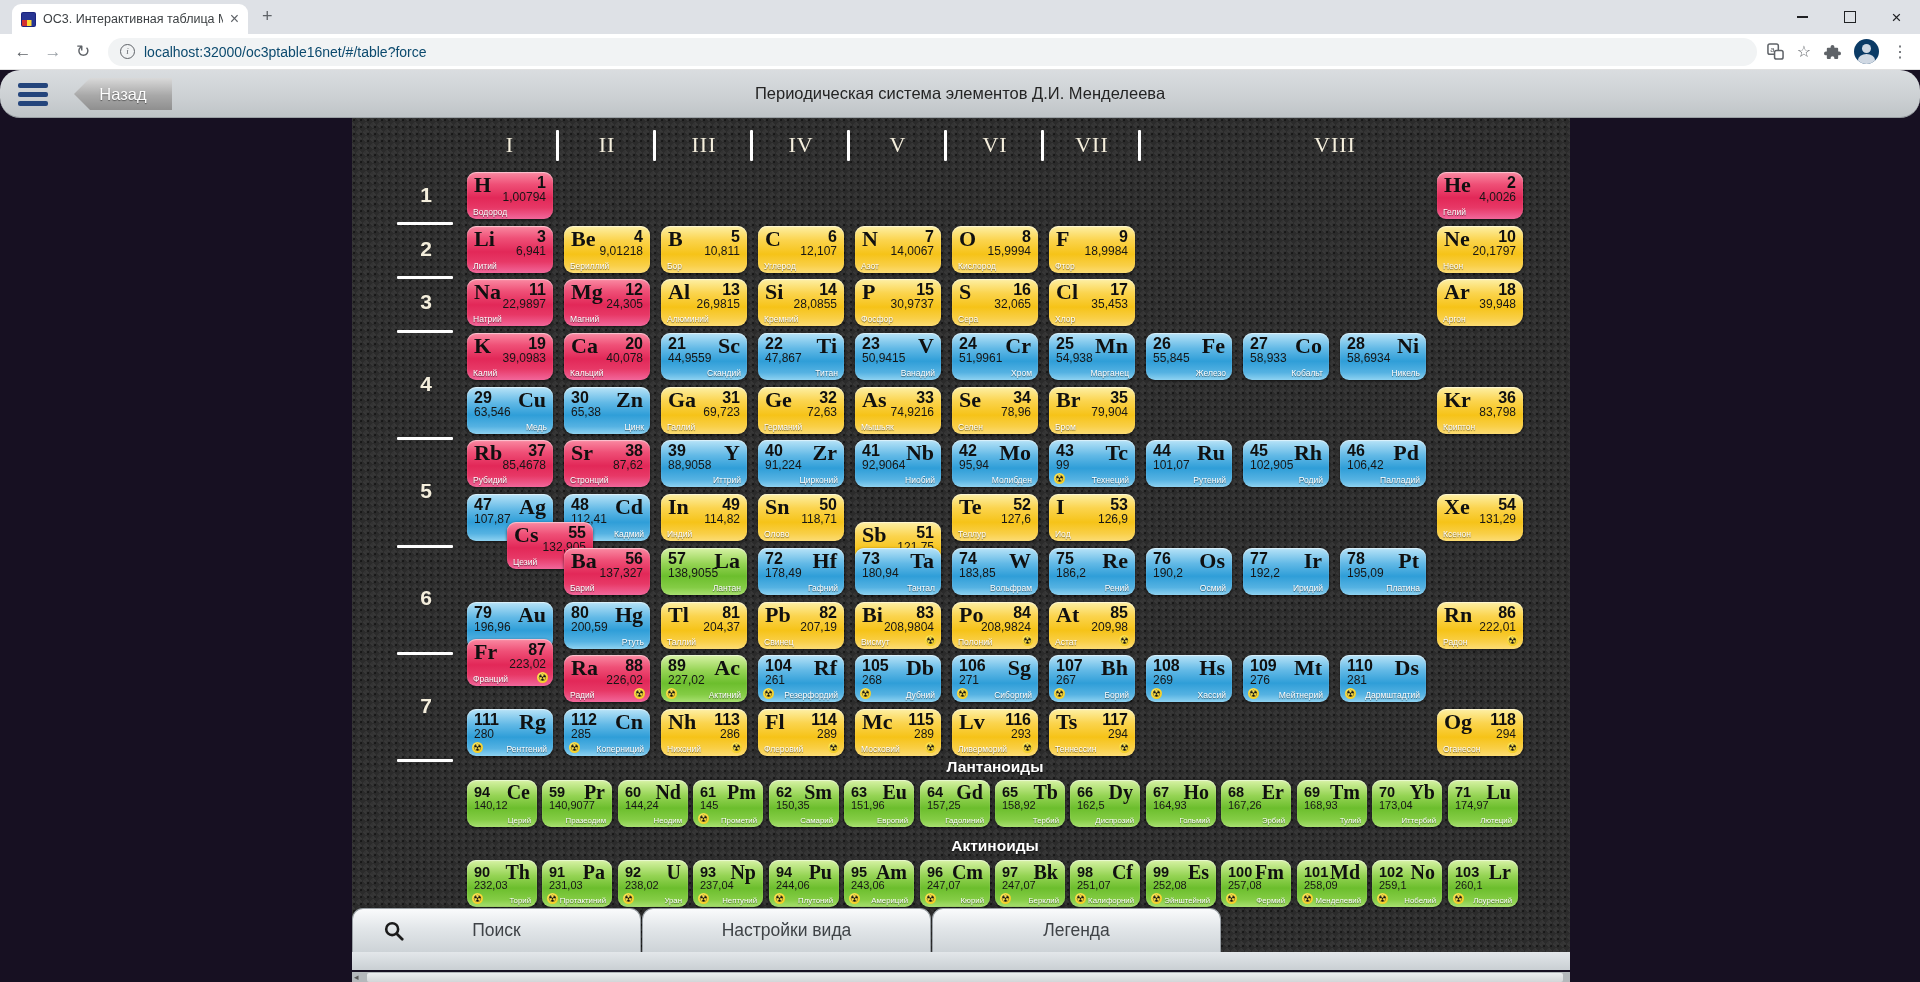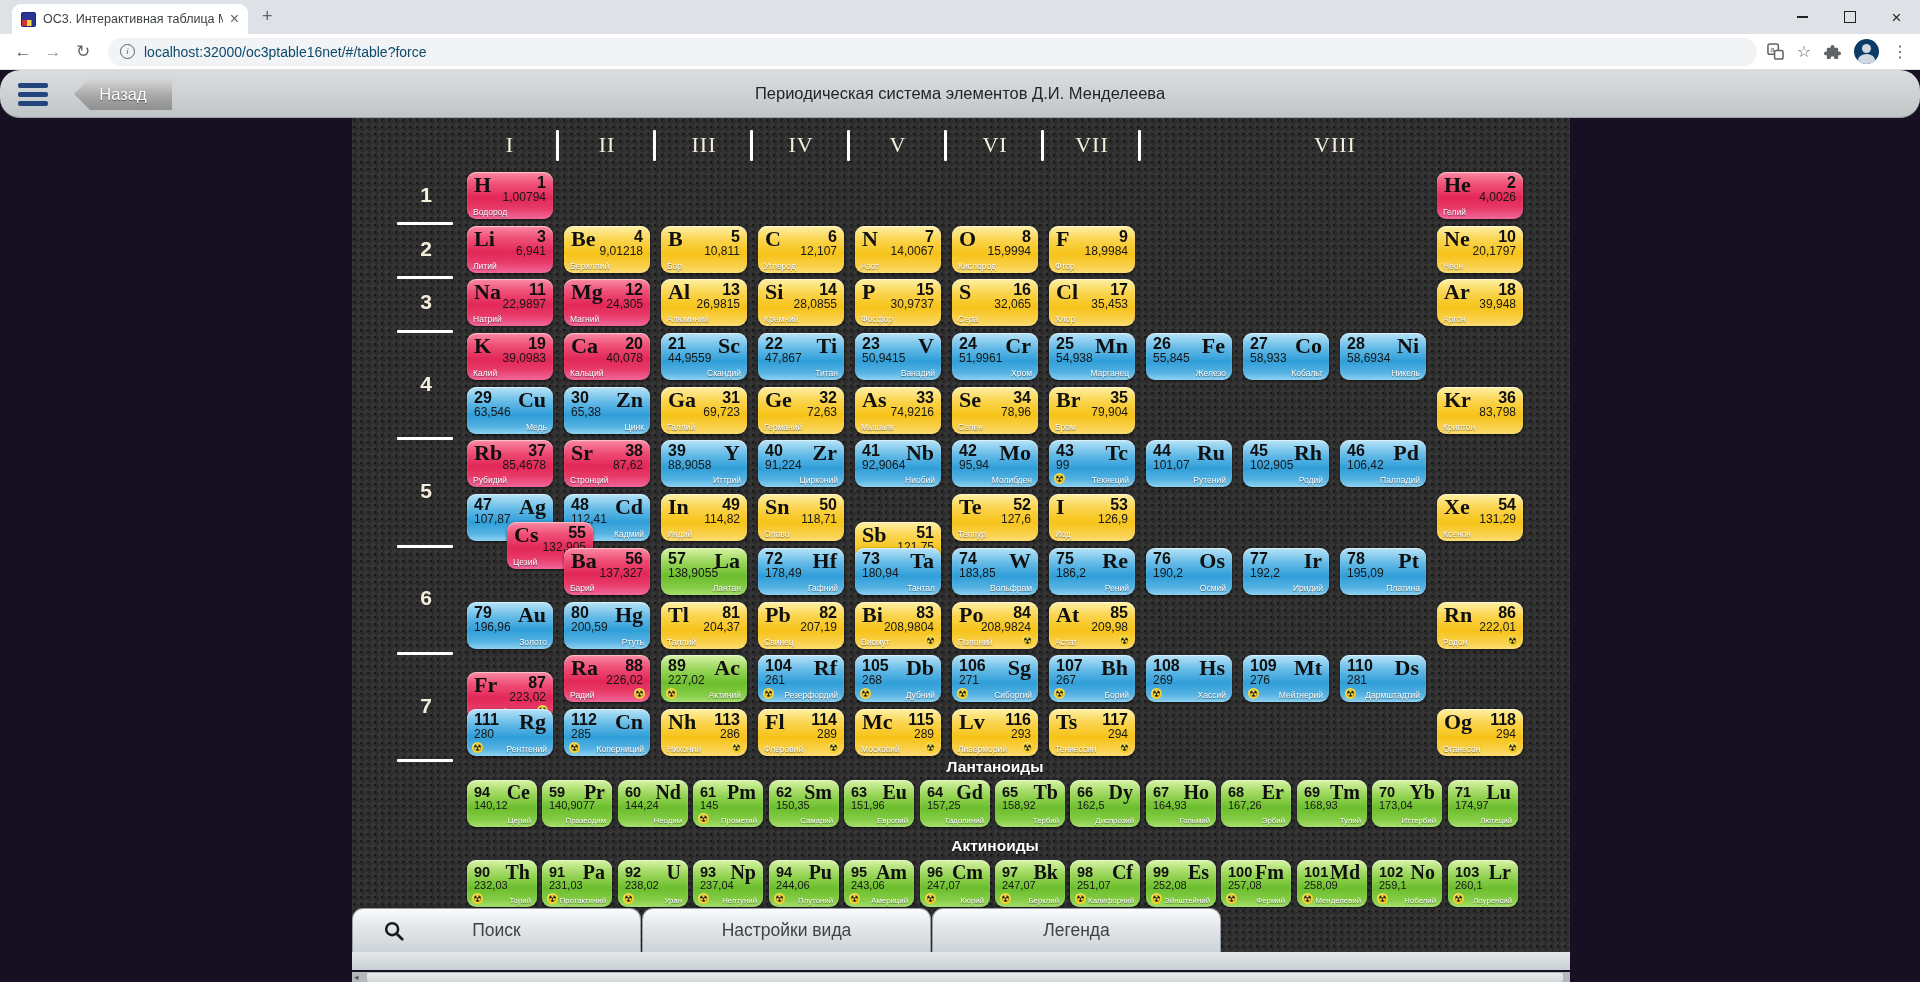--- a/index.html
+++ b/index.html
@@ -630,21 +630,21 @@
             <span class="nm">Астат</span>
             <span class="ra">☢</span>
           </div>
           <div class="cell yellow sl" style="left: 1085px; top: 484px;">
             <span class="sym">Rn</span>
             <span class="num">86</span>
             <span class="mass">222,01</span>
             <span class="nm">Радон</span>
             <span class="ra">☢</span>
           </div>
-          <div class="cell pink sl" style="left: 115px; top: 554px;">
+          <div class="cell pink sl" style="left: 115px; top: 521px;">
             <span class="sym">Fr</span>
             <span class="num">87</span>
             <span class="mass">223,02</span>
             <span class="nm">Франций</span>
             <span class="ra">☢</span>
           </div>
           <div class="cell pink sl" style="left: 212px; top: 537px;">
             <span class="sym">Ra</span>
             <span class="num">88</span>
             <span class="mass">226,02</span>

